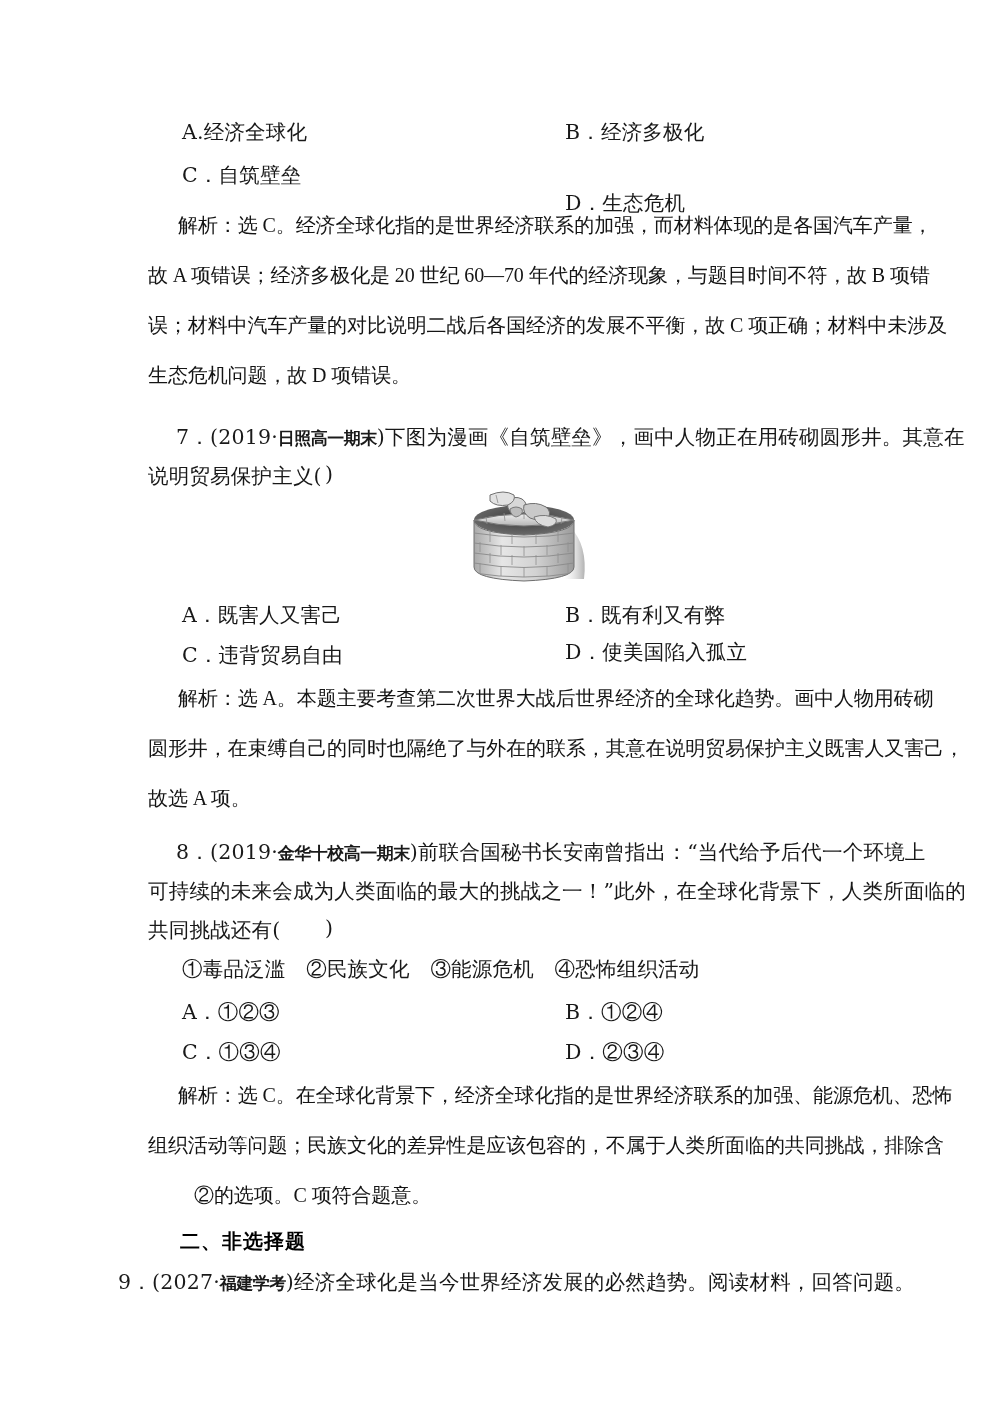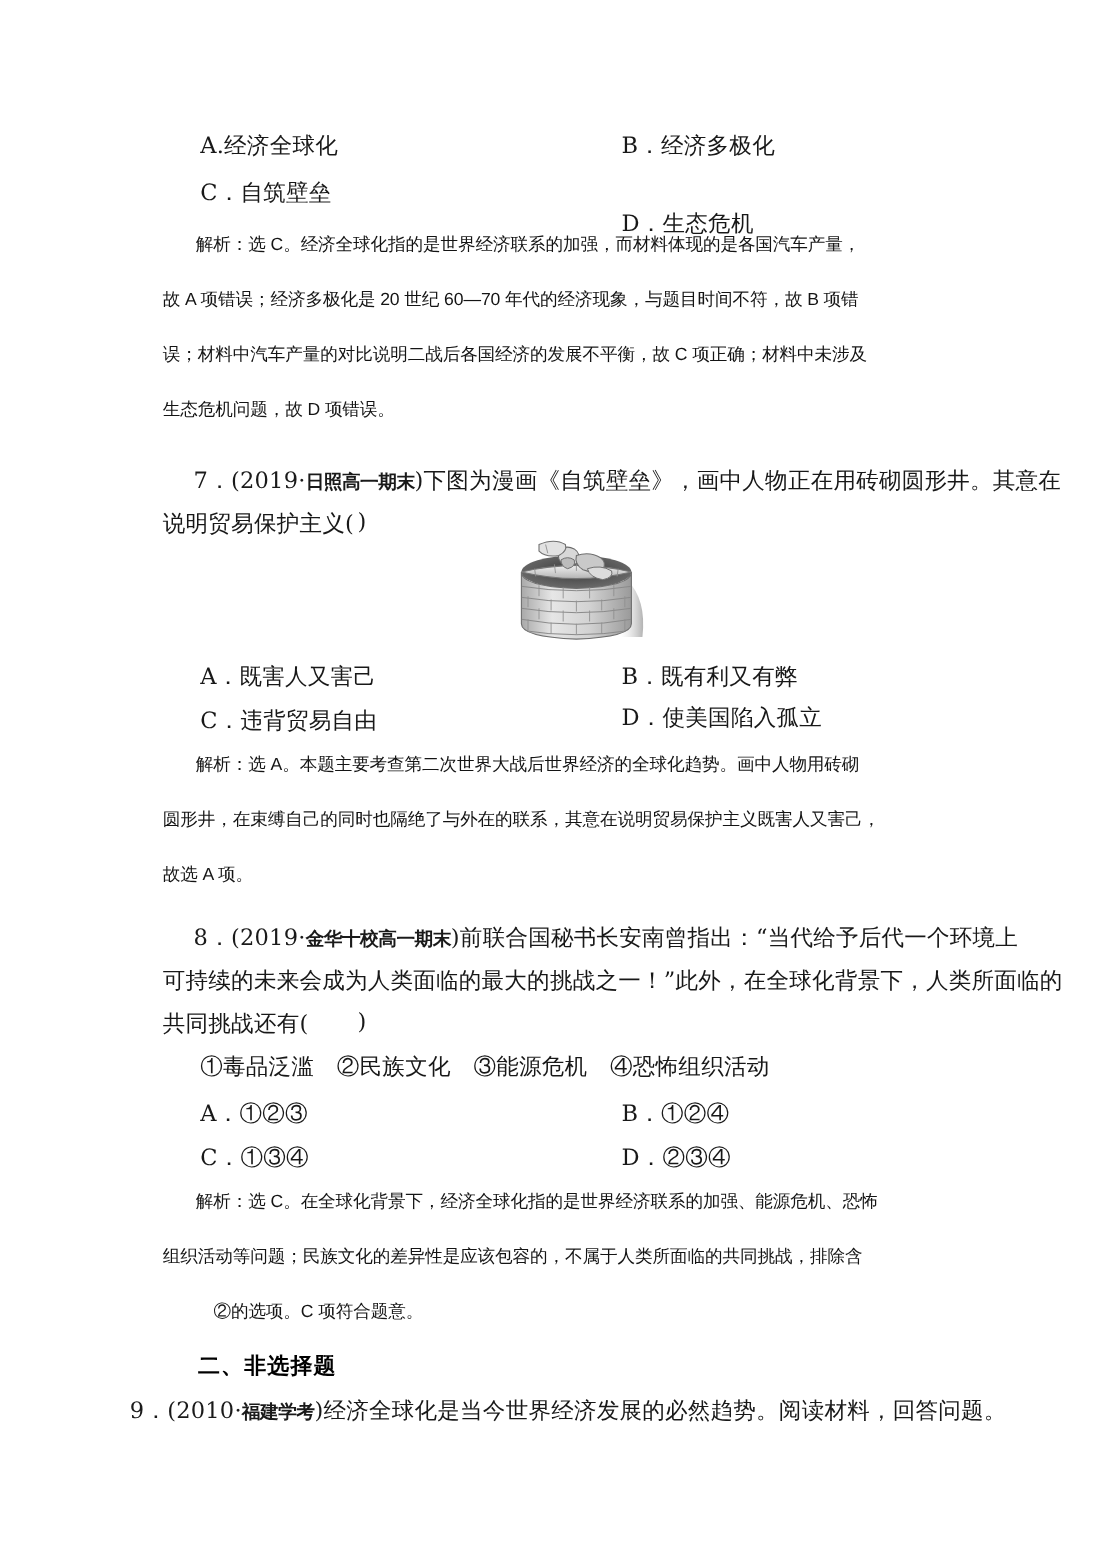--- a/index.html
+++ b/index.html
@@ -26,23 +26,23 @@
   }
 
   
   .song {
     font-family: "DejaVu Serif", "Liberation Serif", serif;
     color: #181818;
   }
 
   
   .hei {
-    font-family: Liberation Sans, sans-serif;
+    font-family: Liberation Serif, serif;
     color: #141414;
-    font-size: 16px;
+    font-size: 20px;
     letter-spacing: -0.1px;
   }
 
   
   .src {
     font-family: "DejaVu Sans", "Liberation Sans", sans-serif;
     font-weight: 700;
     font-size: 17px;
     letter-spacing: -0.5px;
   }
@@ -196,16 +196,16 @@
   <div class="line song" style="left:182px; top:1038px;">C．①③④</div>
   <div class="line song" style="left:565px; top:1038px;">D．②③④</div>
 
   <div class="line hei" style="left:178px; top:1082px;">解析：选 C。在全球化背景下，经济全球化指的是世界经济联系的加强、能源危机、恐怖</div>
   <div class="line hei" style="left:148px; top:1132px;">组织活动等问题；民族文化的差异性是应该包容的，不属于人类所面临的共同挑战，排除含</div>
   <div class="line hei" style="left:148px; top:1182px;margin-left:46px;">②的选项。C 项符合题意。</div>
 
   <div class="section-head" style="left:180px; top:1228px;">二、非选择题</div>
 
   <div class="line" style="left:118px; top:1268px;">
-    <span class="lat">9</span><span class="song">．</span><span class="lat">(</span><span class="lat">2010</span><span class="lat">·</span><span class="src">福建学考</span><span class="lat">)</span><span class="song">经济全球化是当今世界经济发展的必然趋势。阅读材料，回答问题。</span>
+    <span class="lat">9</span><span class="song">．</span><span class="lat">(</span><span class="lat">2027</span><span class="lat">·</span><span class="src">福建学考</span><span class="lat">)</span><span class="song">经济全球化是当今世界经济发展的必然趋势。阅读材料，回答问题。</span>
   </div>
 
 </div>
 
 </body></html>

